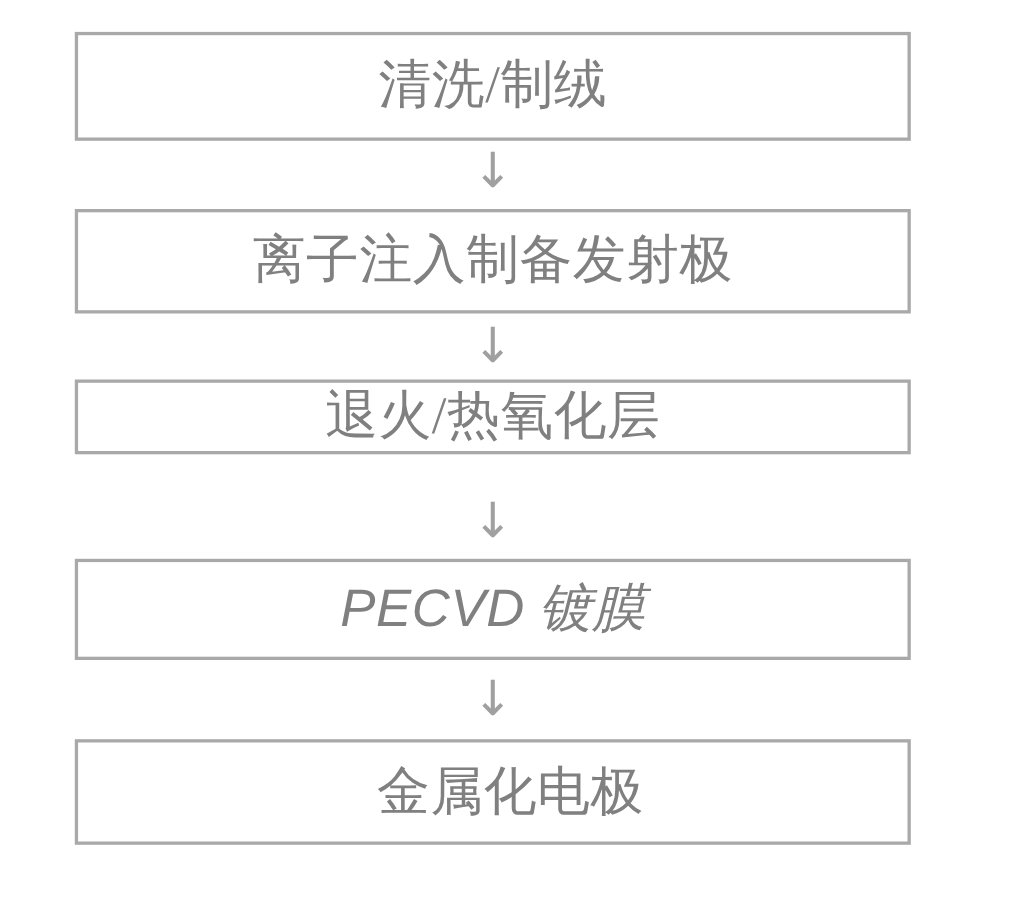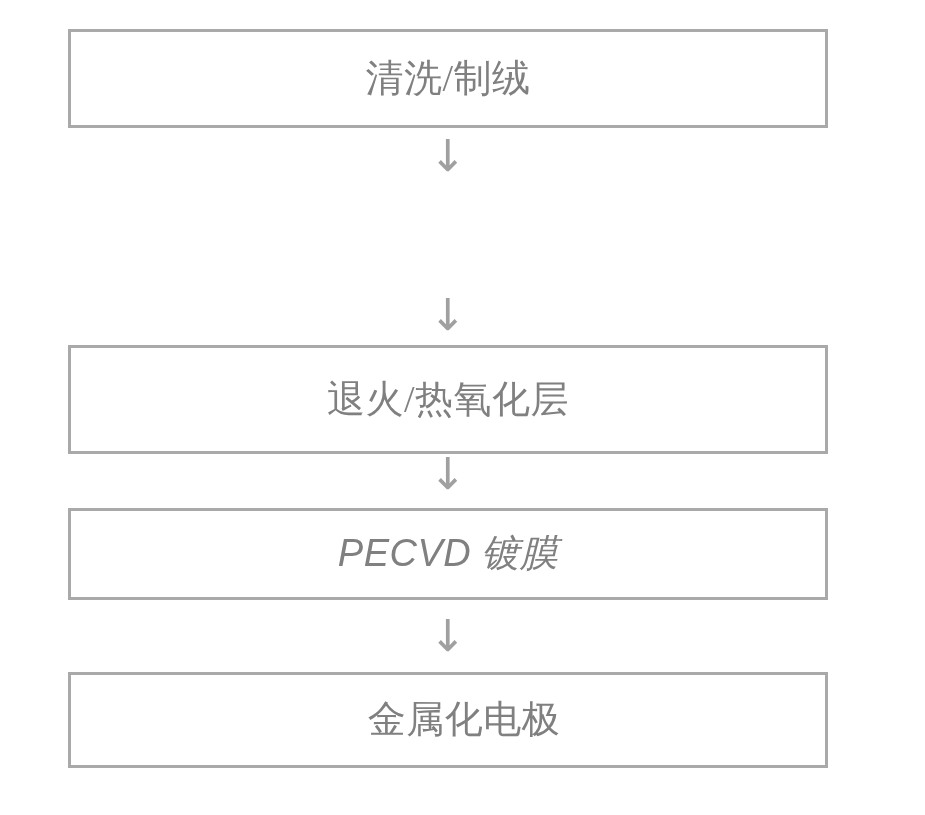--- a/index.html
+++ b/index.html
@@ -26,21 +26,21 @@
     width: 760px;
     box-sizing: border-box;
     border: 3px solid #a9a9a9;
     background: #ffffff;
     display: flex;
     align-items: center;
     justify-content: center;
   }
   .step-label {
     color: #808080;
-    font-size: 38px;
+    font-size: 48px;
     line-height: 1.1;
     font-family: "Liberation Serif", "DejaVu Serif", serif;
     white-space: nowrap;
     letter-spacing: 0.5px;
   }
   .step-label.latin-lead {
     font-family: "Liberation Sans", "DejaVu Sans", sans-serif;
   }
   .step-label.latin-lead .cjk-part {
     font-family: "Liberation Serif", "DejaVu Serif", serif;
@@ -52,41 +52,44 @@
     color: #a0a0a0;
     font-size: 44px;
     line-height: 1;
     font-family: "DejaVu Sans", sans-serif;
     user-select: none;
   }
 
   
   #step-1 { top: 29px;  height: 99px; }
   #step-2 { top: 190px; height: 95px; }
-  #step-3 { top: 345px; height: 109px; }
+  #step-3 { top: 345px; height: 68px; }
   #step-4 { top: 508px; height: 92px; font-style: italic; }
   #step-5 { top: 672px; height: 96px; padding-left: 32px; }
 
   
   #arrow-1 { top: 134px; left: 418px; }
   #arrow-2 { top: 293px; left: 418px; }
   #arrow-3 { top: 452px; left: 418px; }
   #arrow-4 { top: 614px; left: 418px; }
 </style>
 </head>
 <body>
 
 <div class="flowchart">
 
   <div class="flow-step" id="step-1">
     <span class="step-label">清洗/制绒</span>
   </div>
 
   <div class="flow-arrow" id="arrow-1">↓</div>
 
+  <div class="flow-step" id="step-2">
+    <span class="step-label">离子注入制备发射极</span>
+  </div>
 
   <div class="flow-arrow" id="arrow-2">↓</div>
 
   <div class="flow-step" id="step-3">
     <span class="step-label">退火/热氧化层</span>
   </div>
 
   <div class="flow-arrow" id="arrow-3">↓</div>
 
   <div class="flow-step" id="step-4">

